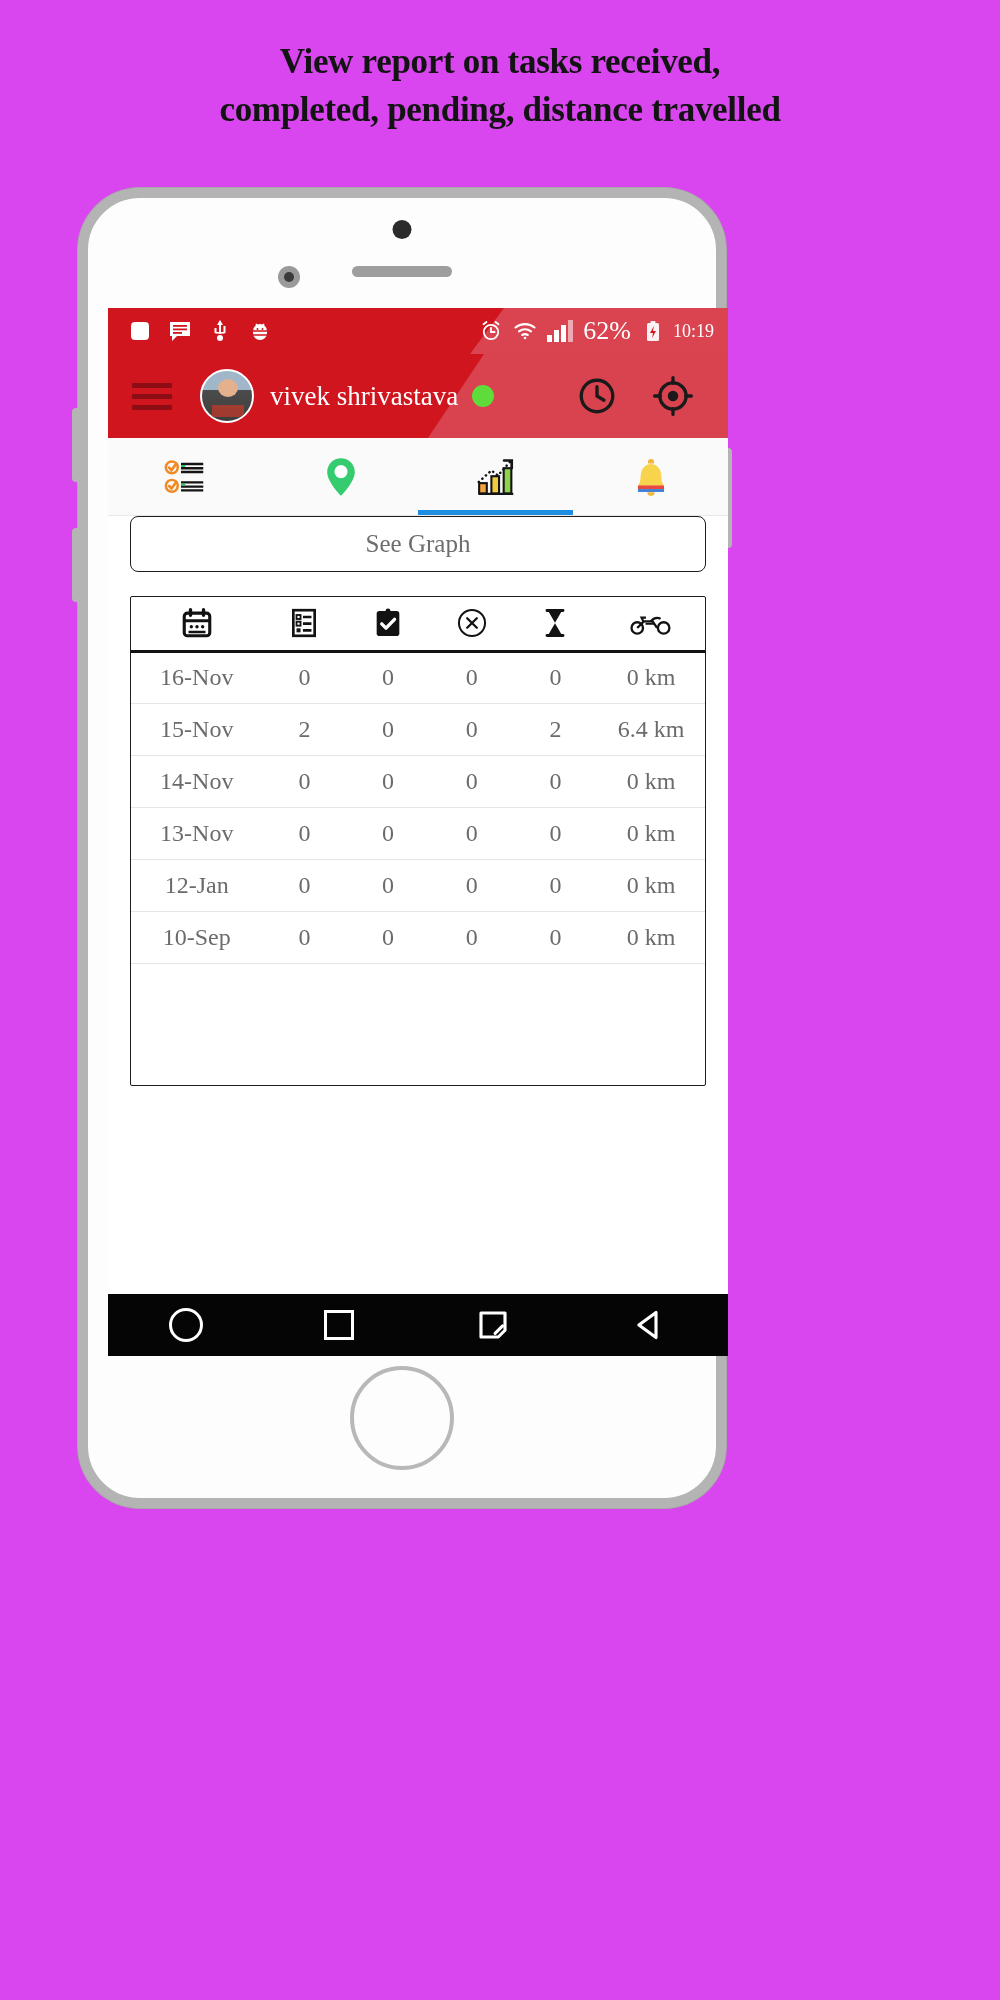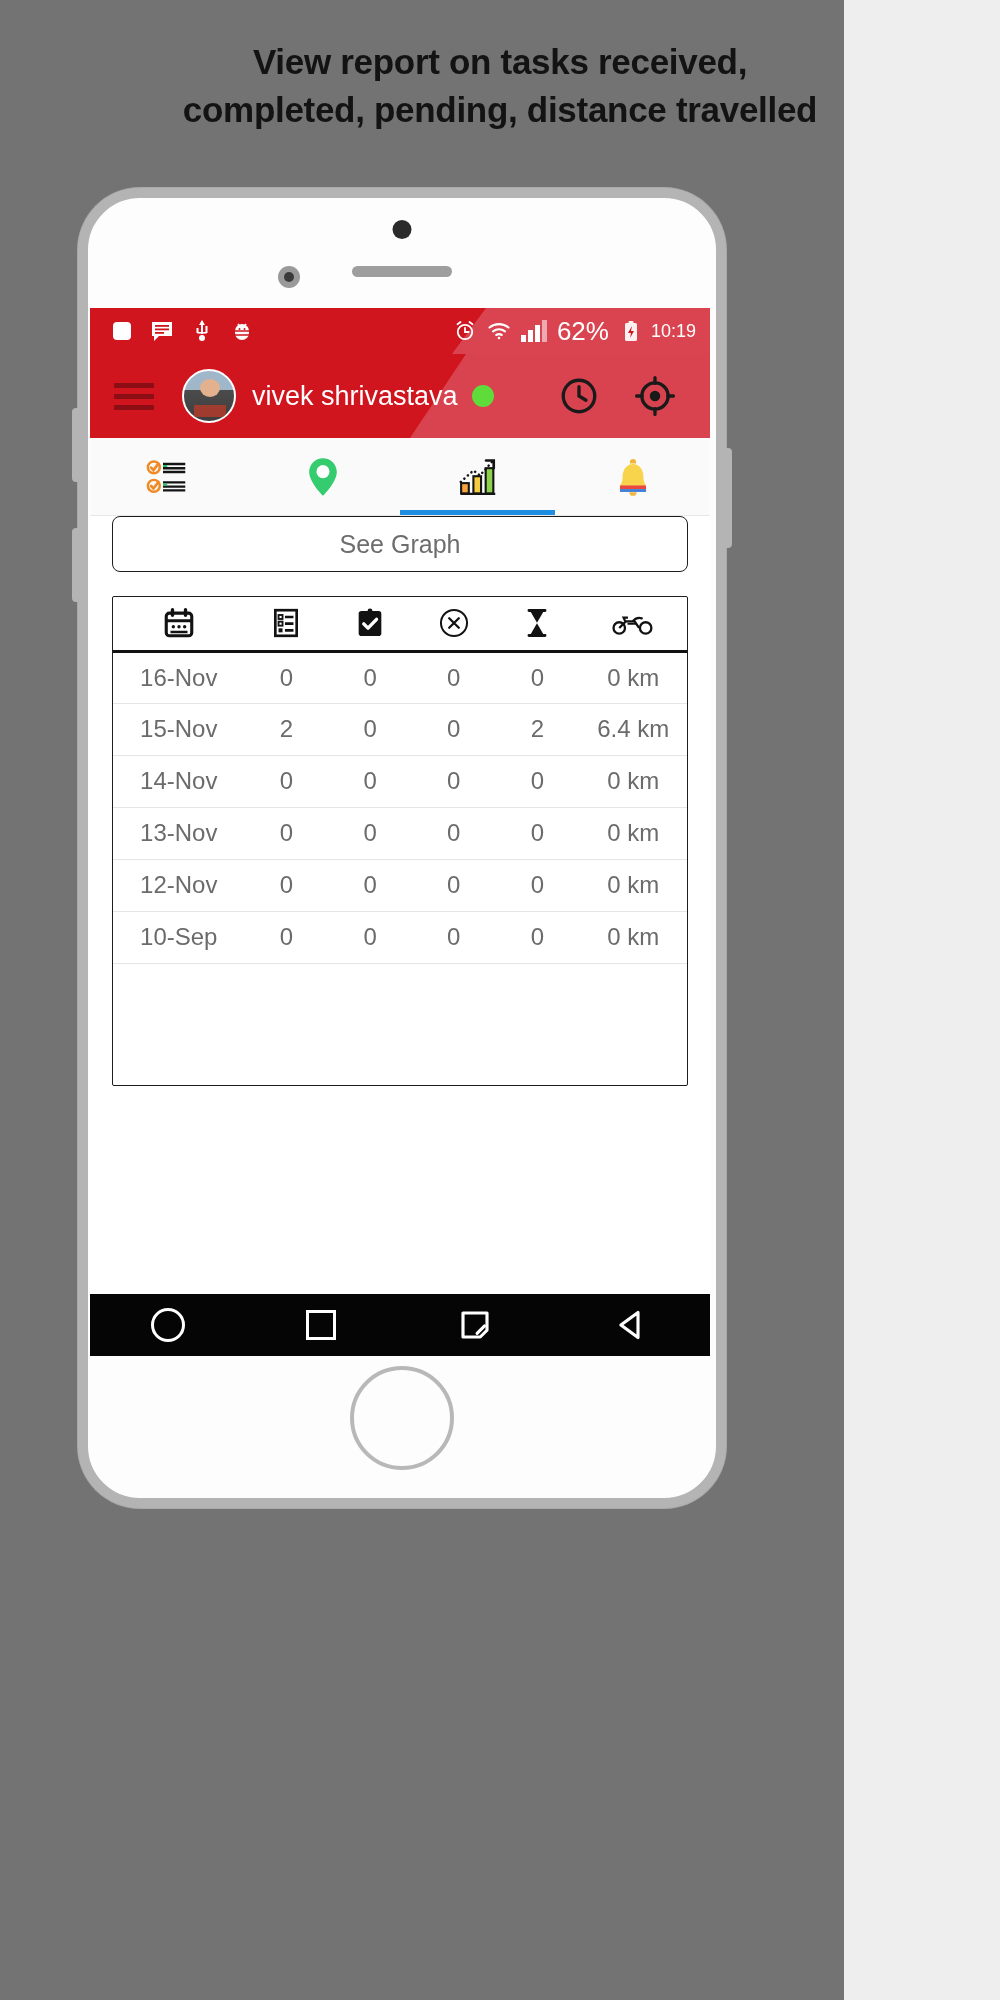--- a/index.html
+++ b/index.html
@@ -2,21 +2,21 @@
 <html><head>
 <meta charset="utf-8">
 <style>
   * { box-sizing: border-box; margin: 0; padding: 0; }
   html, body {
     width: 1000px; height: 2000px;
     font-family: "Liberation Sans", sans-serif;
     background: #efeeee;
     overflow: hidden;
   }
-  .page { position: relative; width: 844px; height: 2000px; background: #737373; }
+  .page { position: relative; width: 1000px; height: 2000px; background: #d946ef; font-family: Liberation Serif, serif; }
 
   
   .headline {
     position: absolute; top: 38px; left: 0; width: 1000px;
     text-align: center;
     font-size: 35px; font-weight: bold; color: #131313;
     line-height: 48px; letter-spacing: -0.3px;
   }
   .headline .l2 { display: block; }
 
@@ -55,21 +55,21 @@
     width: 19px; height: 19px; border-radius: 50%; background: #2b2b2b;
   }
   .home-btn {
     position: absolute; left: 50%; bottom: 28px; transform: translateX(-50%);
     width: 104px; height: 104px; border-radius: 50%;
     background: #fdfdfd; border: 4px solid #b8b8b8;
   }
 
   
   .screen {
-    position: absolute; left: 2px; top: 110px;
+    position: absolute; left: 20px; top: 110px;
     width: 620px; height: 1048px;
     background: #ffffff;
     overflow: hidden;
   }
 
   
   .statusbar {
     position: relative; height: 46px; width: 100%;
     background: #d0151f;
     display: flex; align-items: center; justify-content: space-between;
@@ -427,21 +427,21 @@
                 </tr>
                 <tr>
                   <td class="date-cell">13-Nov</td>
                   <td>0</td>
                   <td>0</td>
                   <td>0</td>
                   <td>0</td>
                   <td>0 km</td>
                 </tr>
                 <tr>
-                  <td class="date-cell">12-Nov</td>
+                  <td class="date-cell">12-Jan</td>
                   <td>0</td>
                   <td>0</td>
                   <td>0</td>
                   <td>0</td>
                   <td>0 km</td>
                 </tr>
                 <tr>
                   <td class="date-cell">10-Sep</td>
                   <td>0</td>
                   <td>0</td>

